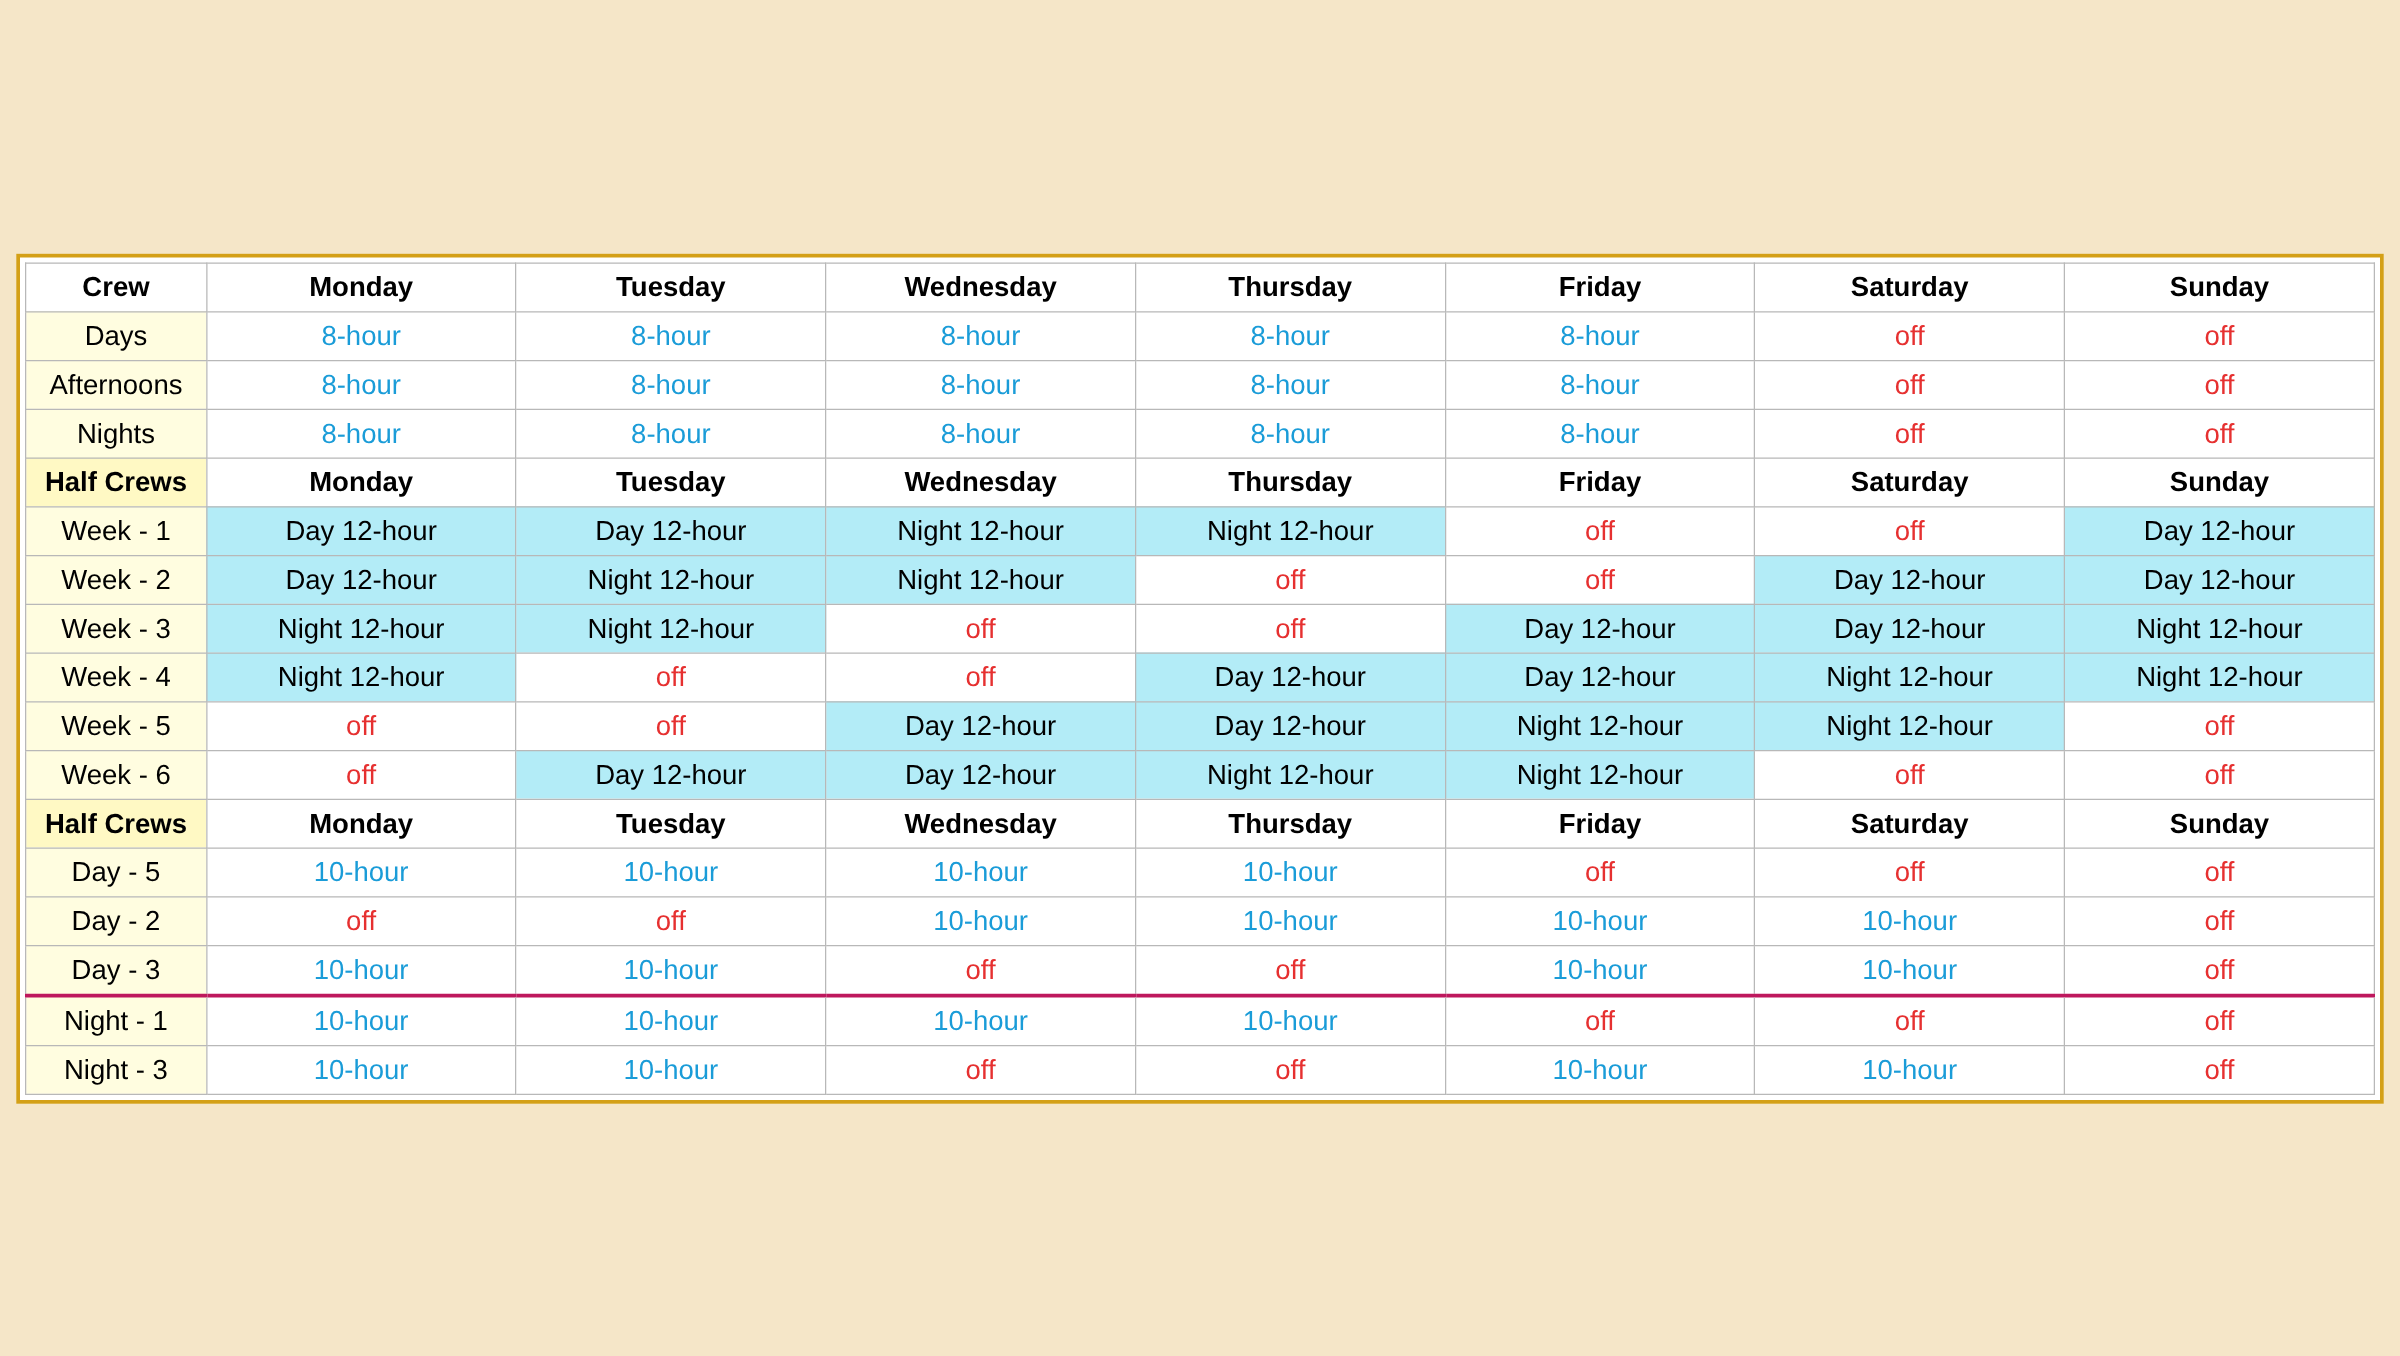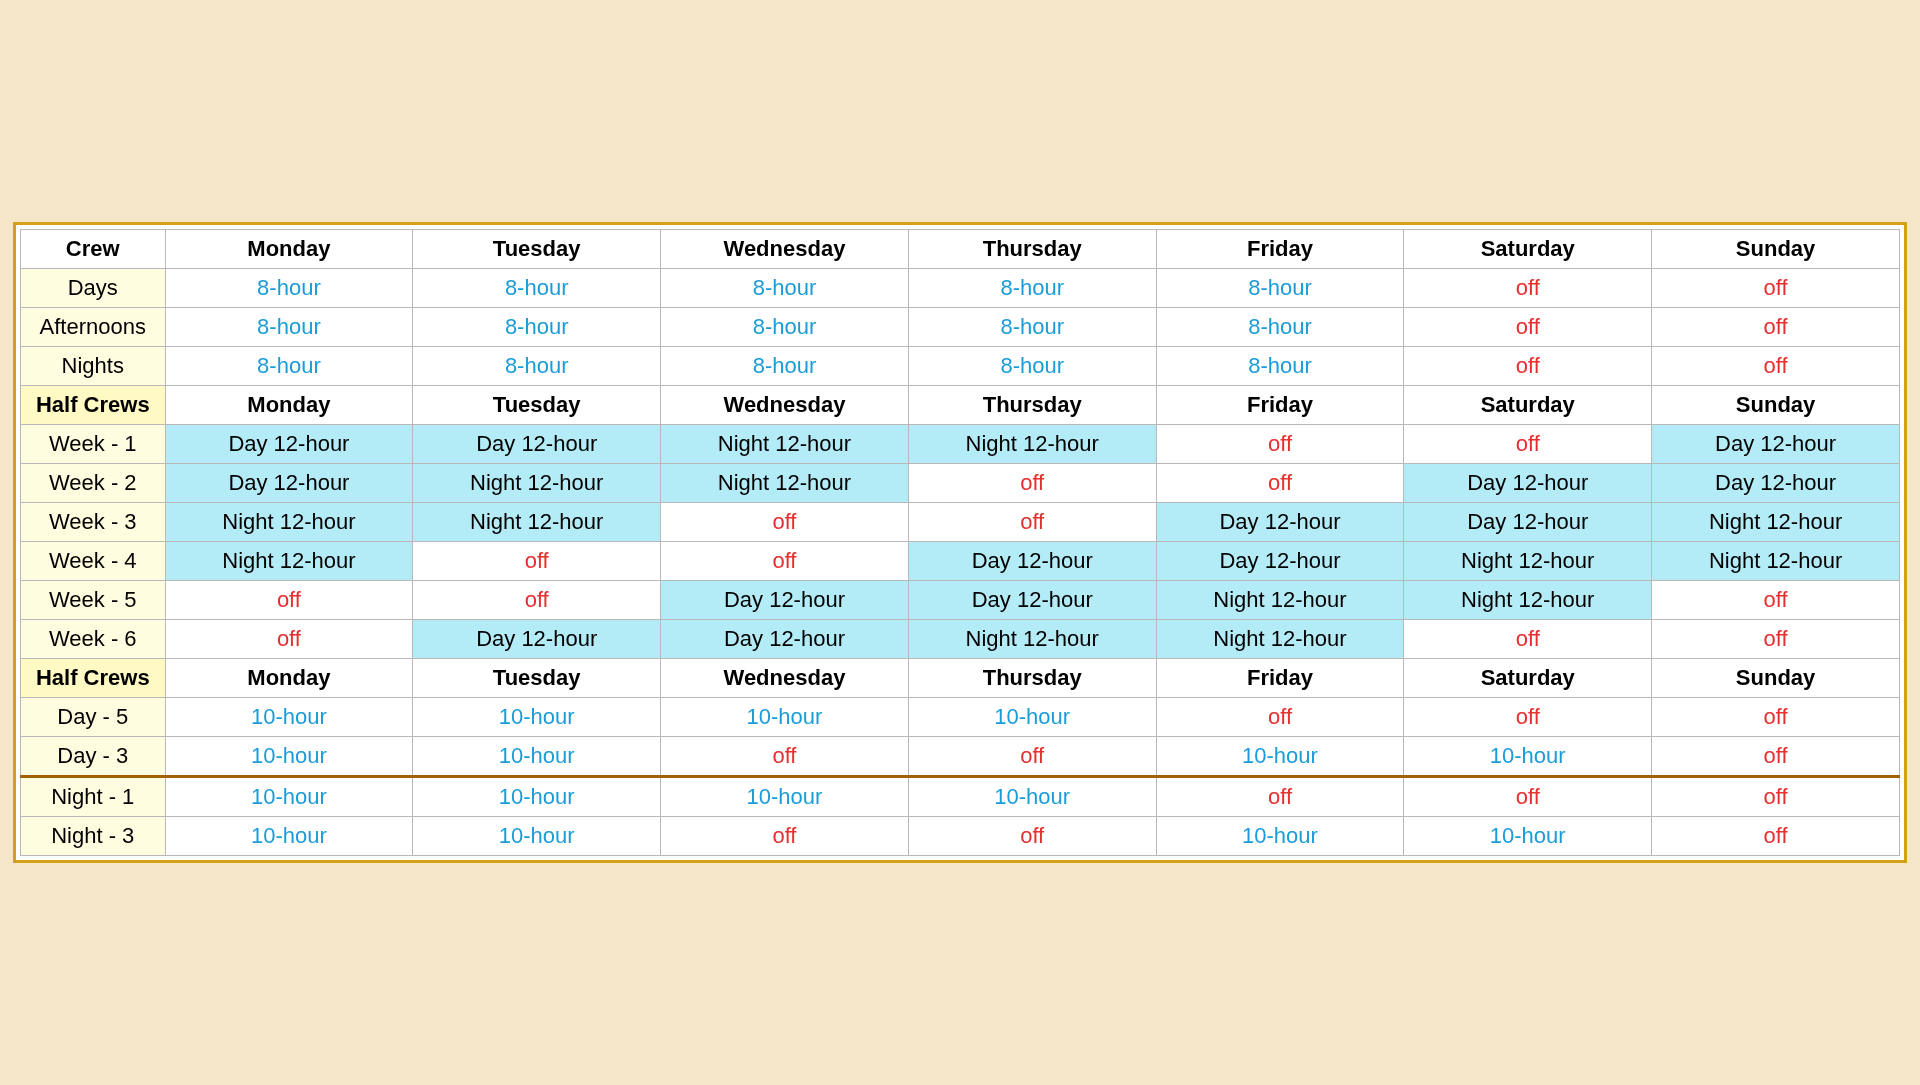--- a/index.html
+++ b/index.html
@@ -49,21 +49,21 @@
 
     
     .text-blue { color: #1a9cd8; margin-left: 26px; }
     .text-red { color: #e63030; margin-top: 36px; }
 
     
     .cell-cyan-bg { background: #b3ecf7; color: #000; }
 
     
     .thick-border-top td {
-      border-top: 3px solid #a16207;
+      border-top: 3px solid #be185d;
     }
   </style>
 </head>
 <body>
 
 <div class="outer-border">
   <table>
 
     <tbody>
         <tr class="header-row">
@@ -202,20 +202,30 @@
       <td class="crew-label">Day - 5</td>
       <td class="text-blue">10-hour</td>
       <td class="text-blue">10-hour</td>
       <td class="text-blue">10-hour</td>
       <td class="text-blue">10-hour</td>
       <td class="text-red">off</td>
       <td class="text-red">off</td>
       <td class="text-red">off</td>
     </tr>
 
+    <tr>
+      <td class="crew-label">Day - 2</td>
+      <td class="text-red">off</td>
+      <td class="text-red">off</td>
+      <td class="text-blue">10-hour</td>
+      <td class="text-blue">10-hour</td>
+      <td class="text-blue">10-hour</td>
+      <td class="text-blue">10-hour</td>
+      <td class="text-red">off</td>
+    </tr>
 
     <tr>
       <td class="crew-label">Day - 3</td>
       <td class="text-blue">10-hour</td>
       <td class="text-blue">10-hour</td>
       <td class="text-red">off</td>
       <td class="text-red">off</td>
       <td class="text-blue">10-hour</td>
       <td class="text-blue">10-hour</td>
       <td class="text-red">off</td>

